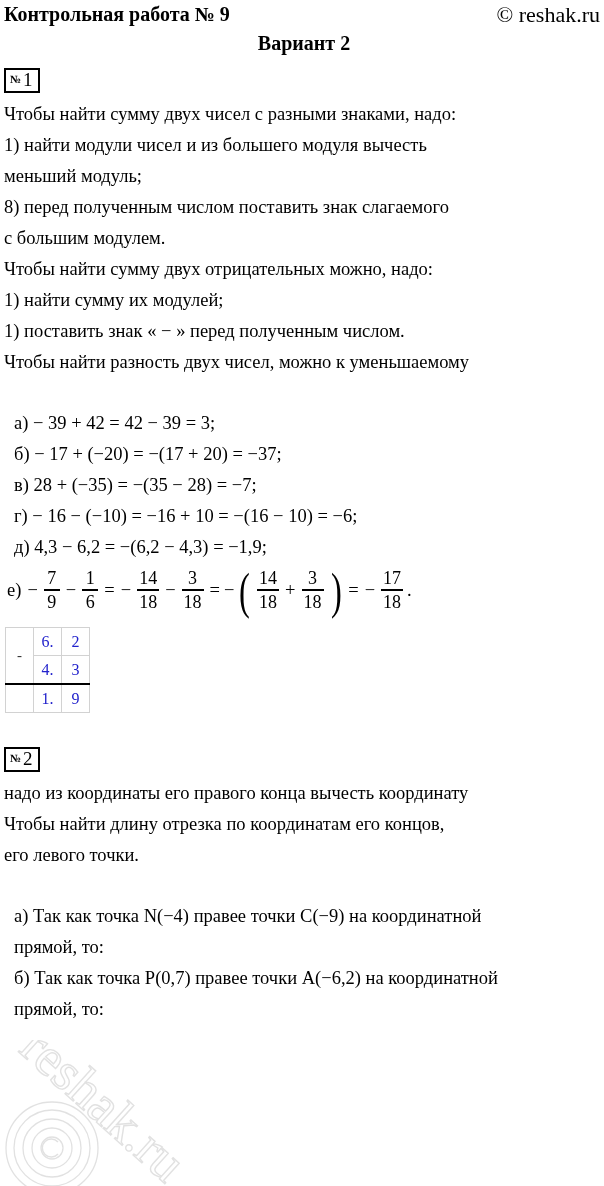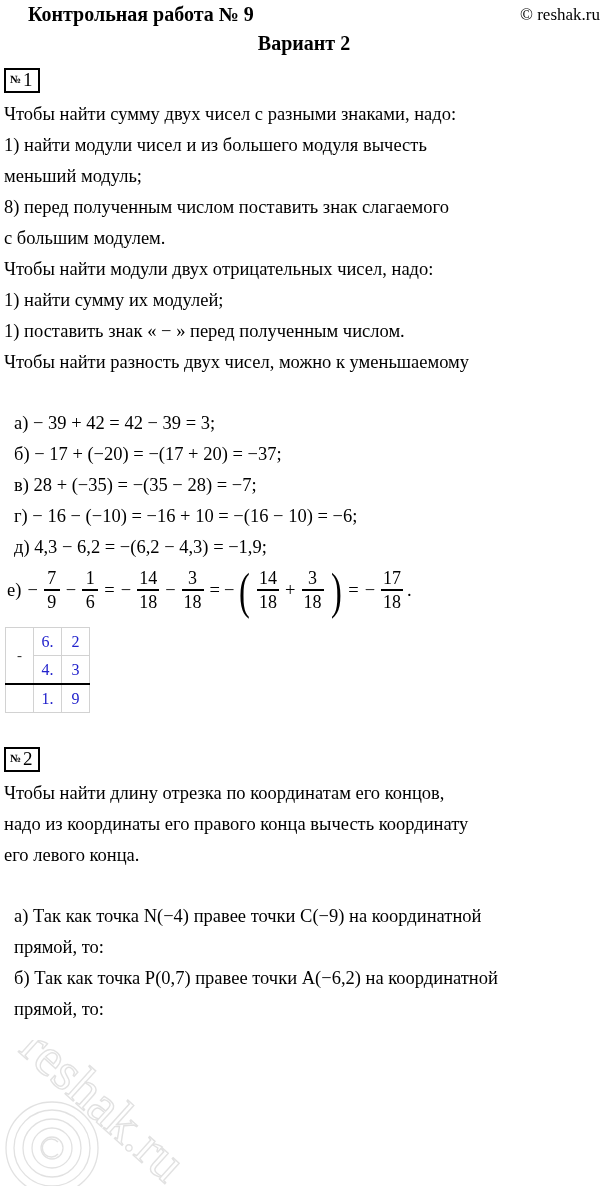--- a/index.html
+++ b/index.html
@@ -26,31 +26,30 @@
     box-sizing: border-box;
   }
 
   
   .header-row {
     position: relative;
     display: flex;
     align-items: flex-start;
     justify-content: space-between;
     padding: 2px 4px 0 4px;
-    margin-left: 24px;
   }
   .doc-title {
     font-size: 20px;
     font-weight: bold;
     line-height: 24px;
     letter-spacing: 0px;
     white-space: nowrap;
   }
   .copyright {
-    font-size: 17px;
+    font-size: 22px;
     line-height: 22px;
     white-space: nowrap;
     padding-top: 2px;
   }
   .variant {
     font-size: 20px;
     font-weight: bold;
     line-height: 26px;
     padding: 4px 0 0 4px;
     text-align: center;
@@ -206,21 +205,21 @@
     <span class="no-sign">№</span>
       <span class="no-num">1</span>
   </div>
 
   <div>
     <div class="para">Чтобы найти сумму двух чисел с разными знаками, надо:</div>
     <div class="para">1) найти модули чисел и из большего модуля вычесть</div>
     <div class="para">меньший модуль;</div>
     <div class="para">8) перед полученным числом поставить знак слагаемого</div>
     <div class="para">с большим модулем.</div>
-    <div class="para">Чтобы найти модули двух отрицательных чисел, надо:</div>
+    <div class="para">Чтобы найти сумму двух отрицательных можно, надо:</div>
     <div class="para">1) найти сумму их модулей;</div>
     <div class="para">1) поставить знак « − » перед полученным числом.</div>
     <div class="para">Чтобы найти разность двух чисел, можно к уменьшаемому</div>
   </div>
 
   <div class="gap-lg"></div>
 
   <div>
     <div class="math-line">а) − 39 + 42 = 42 − 39 = 3;</div>
     <div class="math-line">б) − 17 + (−20) = −(17 + 20) = −37;</div>
@@ -306,23 +305,23 @@
 
   <div class="gap-md"></div>
 
   
   <div class="task-badge">
     <span class="no-sign">№</span>
       <span class="no-num">2</span>
   </div>
 
   <div>
+    <div class="para">надо из координаты его правого конца вычесть координату</div>
     <div class="para">Чтобы найти длину отрезка по координатам его концов,</div>
-    <div class="para">надо из координаты его правого конца вычесть координату</div>
-    <div class="para">его левого конца.</div>
+    <div class="para">его левого точки.</div>
   </div>
 
   <div class="gap-lg"></div>
 
   <div>
     <div class="math-line">а) Так как точка N(−4) правее точки C(−9) на координатной</div>
     <div class="math-line">прямой, то:</div>
     <div class="math-line">б) Так как точка P(0,7) правее точки A(−6,2) на координатной</div>
     <div class="math-line">прямой, то:</div>
   </div>

